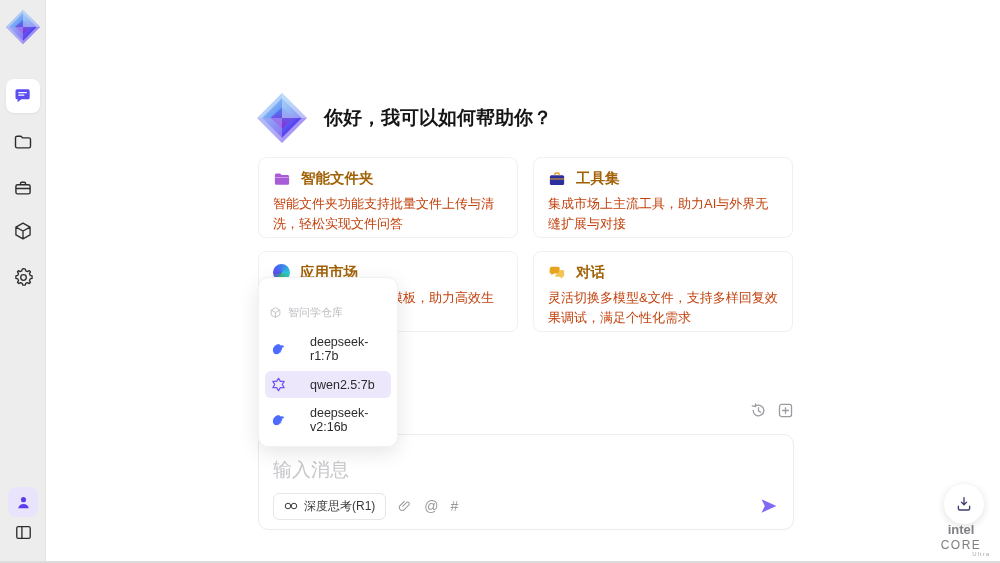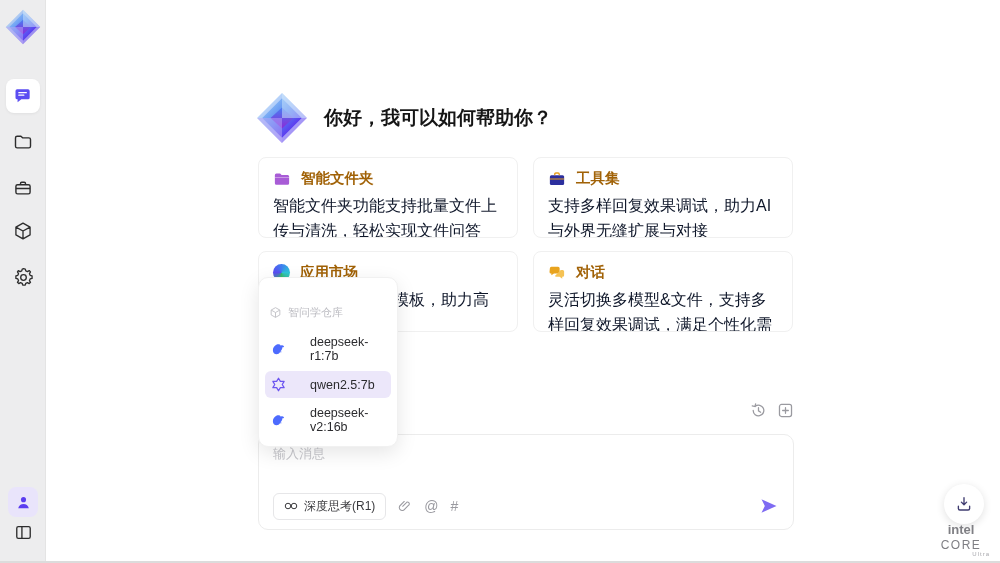--- a/index.html
+++ b/index.html
@@ -20,21 +20,21 @@
   .greeting { position:absolute; left:256px; top:92px; display:flex; align-items:center; gap:16px; }
   .greet-gem { width:52px; height:52px; }
   .greet-text { font-size:19px; font-weight:bold; color:#151515; }
 
   
   .cards { position:absolute; left:258px; top:157px; width:536px;
     display:grid; grid-template-columns:260px 260px; grid-auto-rows:81px; column-gap:15px; row-gap:13px; }
   .card { background:#fff; border:1px solid #f0f0f0; border-radius:8px; padding:11px 14px; overflow:hidden; }
   .card-head { display:flex; align-items:center; gap:10px; margin-bottom:6px; }
   .card-title { font-size:14.5px; font-weight:bold; color:#a16207; }
-  .card-desc { font-size:16px; color:#0f172a; line-height:1.55; }
+  .card-desc { font-size:13px; color:#c2410c; line-height:1.55; }
   .card-desc.indent { text-indent:104px; }
   .cicon { width:18px; height:18px; flex:0 0 18px; }
   .market-icon { width:17px; height:17px; border-radius:50%;
     background:conic-gradient(#3f7ef0,#2dc6d6,#37b96c,#5b4df2,#3f7ef0); }
 
   
   .dropdown { position:absolute; left:258px; top:277px; width:140px; z-index:30;
     background:#fff; border:1px solid #f1f1f1; border-radius:10px;
     box-shadow:0 6px 20px rgba(0,0,0,.10); padding:6px; }
   .dd-header { display:flex; align-items:center; gap:6px; padding:5px 4px 7px 4px;margin-top:16px; }
@@ -49,21 +49,21 @@
   .model-chip { position:absolute; left:0; top:0; height:27px; display:flex; align-items:center; gap:7px;
     background:#f2f2f4; border-radius:7px; padding:0 9px; cursor:pointer; }
   .model-chip-label { font-size:12.5px; color:#2b2b2e; }
   .row-icons { position:absolute; right:0; top:3px; display:flex; gap:10px; }
   .row-icons svg { cursor:pointer; }
 
   
   .composer { position:absolute; left:258px; top:434px; width:536px; height:96px;
     background:#fff; border:1px solid #ececec; border-radius:10px; padding:10px 14px; }
   .composer textarea { width:100%; height:40px; border:none; outline:none; resize:none;
-    font-family:"Liberation Sans", sans-serif; font-size:13px; color:#333; background:transparent; }
+    font-family:"Liberation Sans", sans-serif; font-size:19px; color:#333; background:transparent;margin-top:12px; }
   .composer textarea::placeholder { color:#c6c6cb; }
   .composer-bar { position:absolute; left:14px; right:14px; bottom:10px; height:26px;
     display:flex; align-items:center; gap:12px; }
   .deep-chip { display:flex; align-items:center; gap:6px; border:1px solid #e6e6e8; border-radius:6px;
     padding:4px 10px; font-size:12px; color:#3a3a3e; background:#fff; cursor:pointer;text-align:center; }
   .bar-icon { color:#9a9aa0; font-size:14px; cursor:pointer; line-height:1; }
   .send-btn { margin-left:auto; cursor:pointer; display:flex; align-items:center; }
 
   
   .fab { position:absolute; left:944px; top:484px; width:40px; height:40px; border-radius:50%;
@@ -176,21 +176,21 @@
 
     <div class="card">
       <div class="card-head">
         <svg class="cicon" viewBox="0 0 24 24">
           <rect x="2.5" y="7" width="19" height="13" rx="2" fill="#2c2f9e"></rect>
           <path d="M9 7V5.5A1.5 1.5 0 0110.5 4h3A1.5 1.5 0 0115 5.5V7" fill="none" stroke="#e8a020" stroke-width="1.8"></path>
           <path d="M2.5 12h19" stroke="#e8a020" stroke-width="1.4"></path>
         </svg>
         <span class="card-title">工具集</span>
       </div>
-      <div class="card-desc">支持多样回复效果调试，助力AI与外界无缝扩展与对接</div>
+      <div class="card-desc">集成市场上主流工具，助力AI与外界无缝扩展与对接</div>
     </div>
 
     <div class="card">
       <div class="card-head">
         <span class="market-icon"></span>
         <span class="card-title">应用市场</span>
       </div>
       <div class="card-desc indent">本模板，助力高效生成多</div>
     </div>
 

